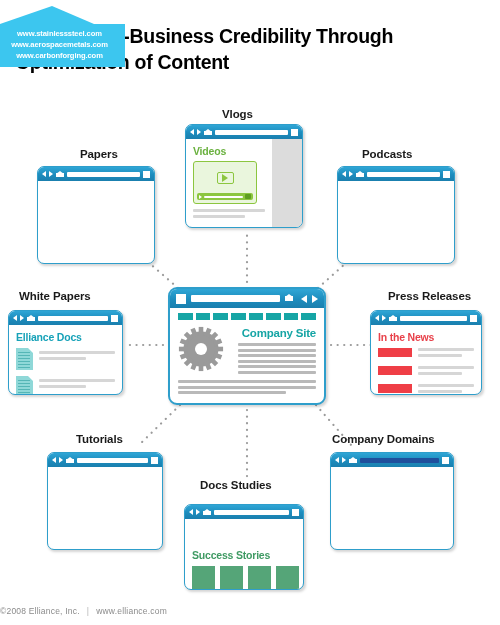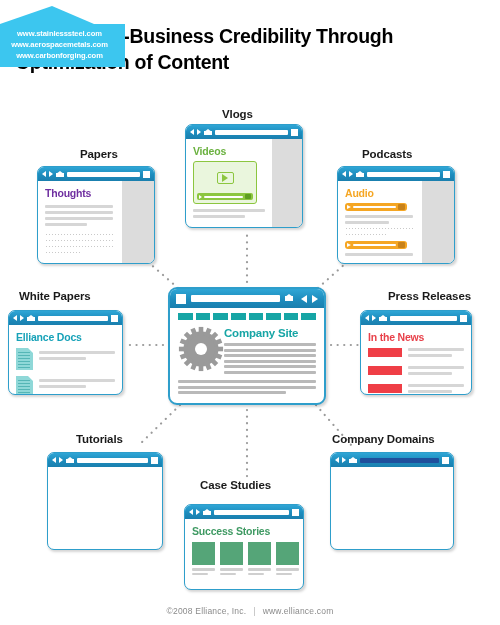--- a/index.html
+++ b/index.html
@@ -14,21 +14,21 @@
   
   .title {
     position: absolute; left: 15px; top: 24px; width: 460px;
     font-size: 19.5px; font-weight: bold; color: #000;
     line-height: 1.33; letter-spacing: -0.3px;
   }
 
   
   .footer {
     position: absolute; left: 0; top: 606px; width: 500px;
-    text-align: center; font-size: 8.5px; color: #8b8b8b;
+    text-align: left; font-size: 8.5px; color: #8b8b8b;
     letter-spacing: 0.2px;
   }
   .footer .sep { padding: 0 7px; color:#b5b5b5; }
 
   
   .dots { position: absolute; left: 0; top: 0; width: 500px; height: 625px; }
 
   
   .nlabel {
     position: absolute; font-size: 11.5px; font-weight: bold; color: #1a1a1a;
@@ -127,35 +127,35 @@
   .docico { width: 17px; height: 22px; background: #8fd8d8; position: relative; flex: none; }
   .docico::after {
     content:""; position:absolute; right:0; top:0;
     border-top: 5px solid #ffffff; border-left: 5px solid transparent;
   }
   .docico .rules { position:absolute; left:2px; top:4px; right:3px; bottom:2px;
     background-image: repeating-linear-gradient(180deg,#55b6b6 0 1px, transparent 1px 3px); }
   .docrow .txt { flex: 1; padding-top: 3px; }
 
   
-  #win-pr { left: 360px; top: 310px; width: 112px; height: 85px; }
+  #win-pr { left: 370px; top: 310px; width: 112px; height: 85px; }
   #win-pr .htxt { color: #e8414a; margin-bottom: 5px; }
   .newsrow { display:flex; gap:6px; align-items:flex-start; margin-bottom:6px; }
   .redblk { width: 34px; height: 9px; background: #ef3e46; flex: none; }
   .newsrow .txt { flex: 1; }
 
   
   #win-tut { left: 47px; top: 452px; width: 116px; height: 98px; }
   #win-tut .htxt { color: #f05a22; margin-bottom: 4px; }
   .step { font-size: 8px; font-weight: bold; color:#f05a22; display:flex; align-items:center; gap:4px; margin-bottom:3px; }
   .step .sln { flex:1; height:3px; background:#d6d6d6; border-radius:1px; }
 
   
   #win-cs { left: 184px; top: 504px; width: 120px; height: 86px; }
-  #win-cs .htxt { color: #3f9a63; margin-bottom: 5px; }
+  #win-cs .htxt { color: #3f9a63; margin-bottom: 5px; margin-top: 24px; }
   .tiles { display:flex; gap: 5px; }
   .tile { width: 23px; }
   .tile .sqr { width: 23px; height: 23px; background: #55a578; margin-bottom: 3px; }
   .tile .tl { height: 2.5px; background: #cfcfcf; margin-bottom: 2px; border-radius:1px; }
 
   
   #win-ind { left: 330px; top: 452px; width: 124px; height: 98px; }
   .callout {
     position: absolute; left: -6px; top: 24px; width: 131px;
     background: #3cc6ef; padding: 5px 4px 6px 4px;
@@ -169,21 +169,21 @@
     position: absolute; left: 6px; top: -18px; width: 0; height: 0;
     border-left: 52px solid transparent; border-right: 42px solid transparent;
     border-bottom: 18px solid #3cc6ef;
   }
   #win-ind .chrome .addr { background: #1f4f9c; }
 
   
   #win-center { left: 168px; top: 287px; width: 158px; height: 118px; border-width: 2px; border-radius: 9px; }
   .navblocks { display:flex; gap: 3px; margin-bottom: 6px; }
   .navblocks .nb { flex: 1; height: 7px; background: #16a5a5; }
-  .midrow { display: flex; gap: 0; align-items: flex-start; }
+  .midrow { display: flex; gap: 14px; align-items: flex-start; text-align: right; }
   .gear { width: 46px; height: 46px; flex: none; position: relative; }
   .ctext { flex: 1; padding-top: 1px; }
   .ctitle { font-size: 11.5px; font-weight: bold; color: #16a5a5; letter-spacing: -0.2px; margin-bottom: 4px; }
   .ctext .ln { height: 3px; background: #b9b9b9; margin-bottom: 2.5px; }
   .botlines { margin-top: 4px; }
   .botlines .ln { height: 3px; background: #b9b9b9; margin-bottom: 2.5px; }
 </style>
 </head>
 <body>
 
@@ -208,35 +208,20 @@
   <div class="win" id="win-blogs">
     <div class="chrome">
       <span class="navico">
         <span class="tri left"></span>
         <span class="tri right"></span>
         <span class="home"></span>
       </span>
       <span class="addr"></span>
       <span class="sq"></span>
     </div>
-    <div class="body">
-      <div class="sidebar" style="right:0; top:0; width:32px; height:100%;"></div>
-      <div class="htxt">Thoughts</div>
-      <div style="width:68px;">
-        <div class="ln" style="width:100%;"></div>
-        <div class="ln" style="width:100%;"></div>
-        <div class="ln" style="width:100%;"></div>
-        <div class="ln" style="width:62%;"></div>
-        <div style="height:4px;"></div>
-        <div class="dln" style="width:100%;"></div>
-        <div class="dln" style="width:100%;"></div>
-        <div class="dln" style="width:100%;"></div>
-        <div class="dln" style="width:55%;"></div>
-      </div>
-    </div>
   </div>
 
   <div class="nlabel" style="left:222px; top:108px;">Vlogs</div>
   <div class="win" id="win-vlogs">
     <div class="chrome">
       <span class="navico">
         <span class="tri left"></span>
         <span class="tri right"></span>
         <span class="home"></span>
       </span>
@@ -267,43 +252,20 @@
   <div class="win" id="win-pod">
     <div class="chrome">
       <span class="navico">
         <span class="tri left"></span>
         <span class="tri right"></span>
         <span class="home"></span>
       </span>
       <span class="addr"></span>
       <span class="sq"></span>
     </div>
-    <div class="body">
-      <div class="sidebar" style="right:0; top:0; width:32px; height:100%;"></div>
-      <div class="htxt">Audio</div>
-      <div class="abar">
-        <span class="ab-play"></span>
-        <span class="ab-track"></span>
-        <span class="ab-knob"></span>
-      </div>
-      <div style="width:68px;">
-        <div class="ln" style="width:100%;"></div>
-        <div class="ln" style="width:65%;"></div>
-        <div class="dln" style="width:100%;"></div>
-        <div class="dln" style="width:60%;"></div>
-      </div>
-      <div class="abar" style="margin-top:5px;">
-        <span class="ab-play"></span>
-        <span class="ab-track"></span>
-        <span class="ab-knob"></span>
-      </div>
-      <div style="width:68px;">
-        <div class="ln" style="width:100%;"></div>
-      </div>
-    </div>
   </div>
 
   <div class="nlabel" style="left:19px; top:290px;">White Papers</div>
   <div class="win" id="win-wp">
     <div class="chrome">
       <span class="navico">
         <span class="tri left"></span>
         <span class="tri right"></span>
         <span class="home"></span>
       </span>
@@ -376,21 +338,21 @@
       <span class="navico">
         <span class="tri left"></span>
         <span class="tri right"></span>
         <span class="home"></span>
       </span>
       <span class="addr"></span>
       <span class="sq"></span>
     </div>
   </div>
 
-  <div class="nlabel" style="left:200px; top:479px;">Case Studies</div>
+  <div class="nlabel" style="left:200px; top:479px;">Docs Studies</div>
   <div class="win" id="win-cs">
     <div class="chrome">
       <span class="navico">
         <span class="tri left"></span>
         <span class="tri right"></span>
         <span class="home"></span>
       </span>
       <span class="addr"></span>
       <span class="sq"></span>
     </div>

